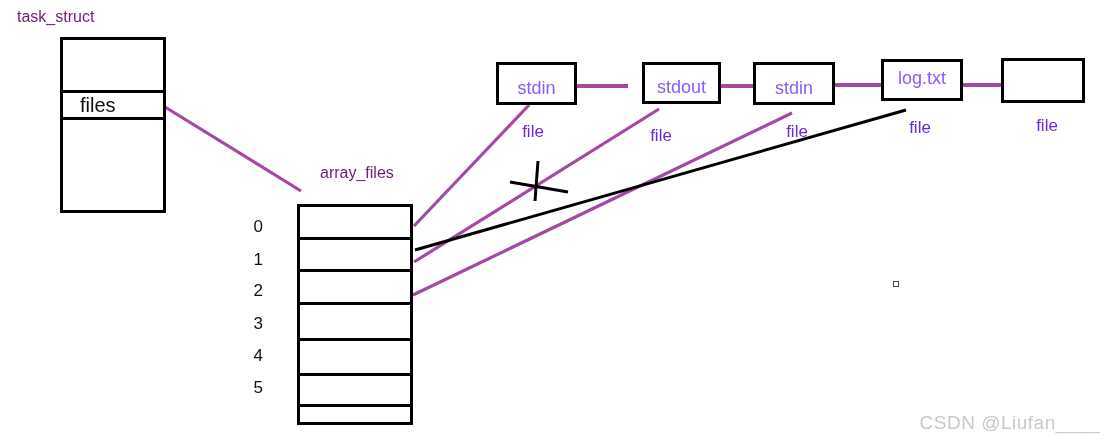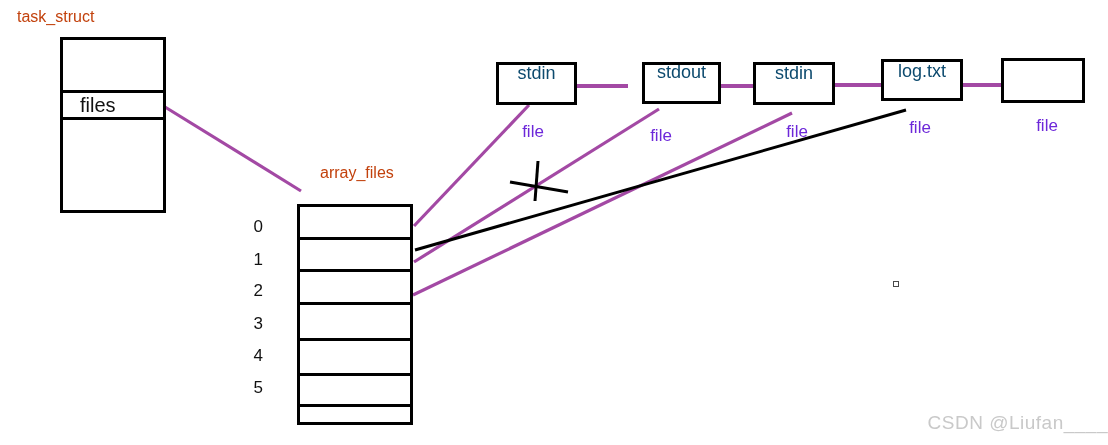--- a/index.html
+++ b/index.html
@@ -6,37 +6,37 @@
   .canvas {
     position: relative;
     width: 1108px;
     height: 445px;
     background: #ffffff;
     font-family: "Liberation Sans", sans-serif;
     overflow: hidden;
   }
   .lbl {
     position: absolute;
-    color: #c2410c;
+    color: #701a75;
     font-size: 16px;
     white-space: nowrap;
   }
   .box {
     position: absolute;
     box-sizing: border-box;
     border: 3px solid #000000;
     background: #ffffff;
   }
   .fo-box {
     display: flex;
     align-items: flex-end;
     justify-content: center;
-    color: #0c4a6e;
+    color: #8b5cf6;
     font-size: 18px;
-    padding-bottom: 18px;
+    padding-bottom: 3px;
   }
   .cell { background: #ffffff; }
   .idx {
     position: absolute;
     width: 18px;
     text-align: right;
     color: #111111;
     font-size: 17px;
   }
   .file-lbl {
@@ -55,21 +55,21 @@
   .tiny-square {
     position: absolute;
     left: 893px; top: 281px;
     width: 6px; height: 6px;
     box-sizing: border-box;
     border: 1.5px solid #4a4a4a;
     background: #ffffff;
   }
   .watermark {
     position: absolute;
-    right: 0; top: 412px;
+    right: 8px; top: 412px;
     color: #c9c9c9;
     font-size: 19px;
     letter-spacing: 0.5px;
     white-space: nowrap;
   }
 </style>
 </head>
 <body>
 
 <div class="canvas">

